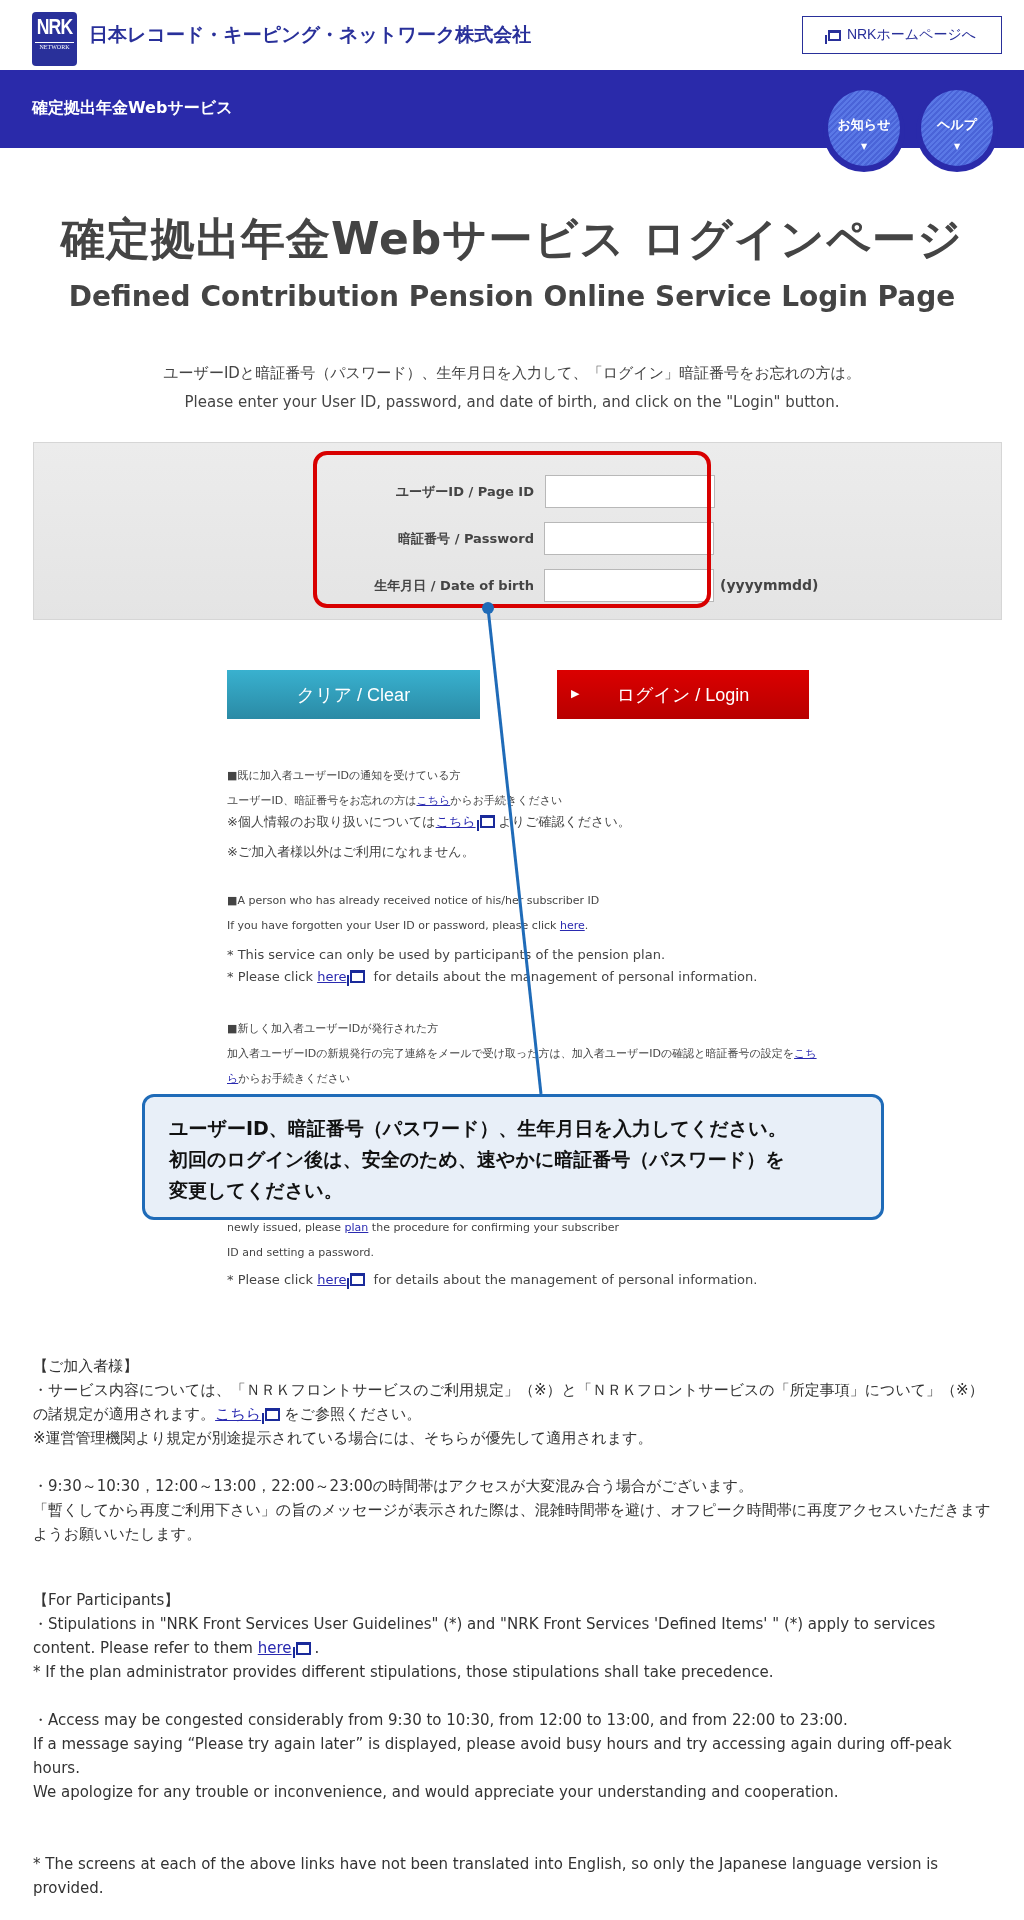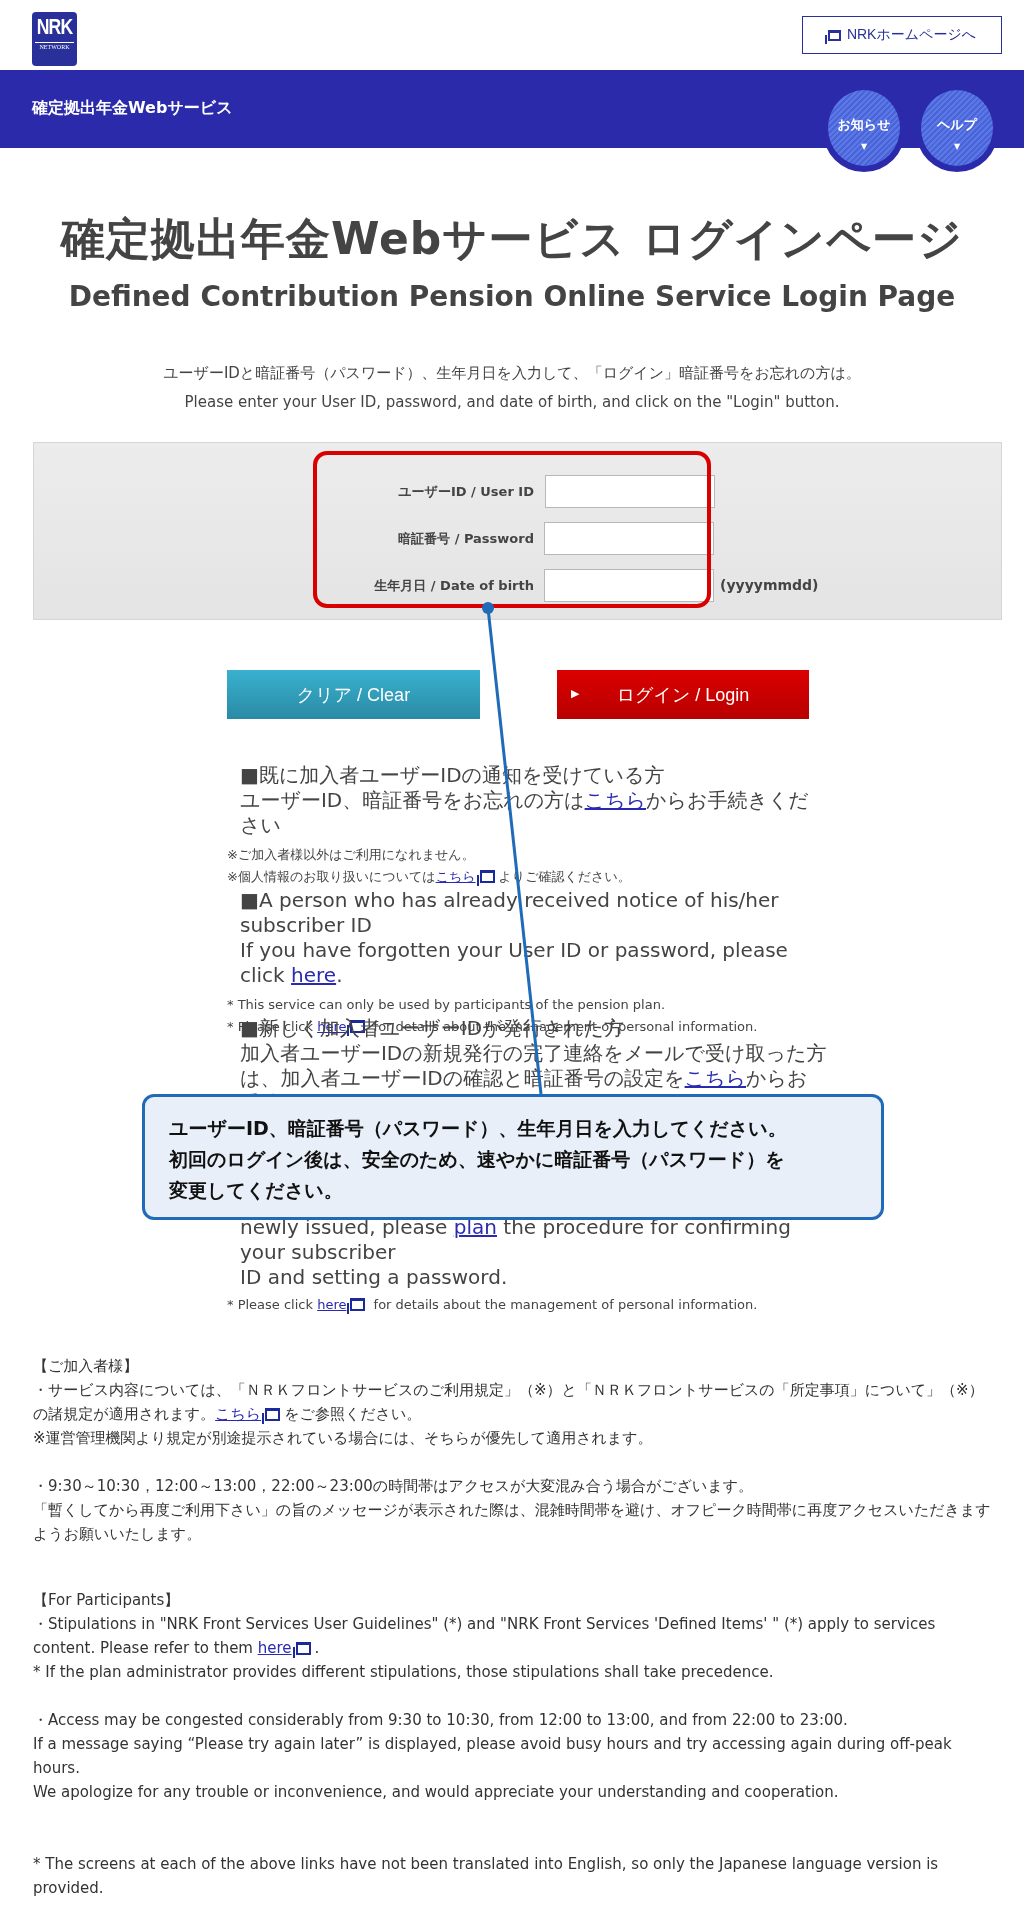--- a/index.html
+++ b/index.html
@@ -38,40 +38,41 @@
   .redbox { position: absolute; left: 313px; top: 451px; width: 398px; height: 157px; border: 4px solid #d80000; border-radius: 14px; }
 
   
   .btn { position: absolute; top: 670px; height: 49px; color: #fff; font-size: 18px; display: flex; align-items: center; justify-content: center; border: none; }
   .btn-clear { left: 227px; width: 253px; background: linear-gradient(#39b1cf, #2a8aa5); }
   .btn-login { left: 557px; width: 252px; background: linear-gradient(#db0000, #b80000); }
   .btn-login .tri { position: absolute; left: 14px; top: 17px; font-size: 11px; }
 
   
   .info { position: absolute; left: 227px; width: 600px; color: #444; }
-  .info .h { font-size: 20px; line-height: 25px; margin-left: 13px; }
+  .info .h { font-size: 11px; line-height: 25px; }
   .info .s { font-size: 13px; line-height: 26px; }
   .ext { display: inline-block; width: 15px; height: 13px; border: 2px solid #1a2a9a; border-top-width: 3px; position: relative; vertical-align: -2px; margin: 0 4px; }
   .ext::before { content: ""; position: absolute; left: -5px; top: 2px; width: 2px; height: 11px; background: #1a2a9a; }
 
   
   .notes { position: absolute; left: 33px; width: 960px; font-size: 15px; line-height: 24px; color: #333; }
 
   
   .callout { position: absolute; left: 142px; top: 1094px; width: 742px; height: 126px; background: #e8eff8; border: 3px solid #1f6bb8; border-radius: 12px; padding: 16px 24px; font-size: 19px; font-weight: bold; line-height: 31px; color: #111; }
   svg.conn { position: absolute; left: 0; top: 0; width: 1024px; height: 1920px; pointer-events: none; }
 </style>
 </head>
 <body>
 
 <div class="topbar">
   <div class="logo">
     <span class="big">NRK</span>
     <span class="small">NETWORK</span>
   </div>
+  <div class="company">日本レコード・キーピング・ネットワーク株式会社</div>
   <button class="home-btn">
     <span class="win-icon"></span>
     <span>NRKホームページへ</span>
   </button>
 </div>
 
 <div class="bluebar"></div>
 <div class="service-name">確定拠出年金Webサービス</div>
 
 <div class="circle" style="left:823px">
@@ -87,21 +88,21 @@
   </div>
 </div>
 
 <div class="title-ja">確定拠出年金Webサービス ログインページ</div>
 <div class="title-en">Defined Contribution Pension Online Service Login Page</div>
 <div class="intro" style="top:364px">ユーザーIDと暗証番号（パスワード）、生年月日を入力して、「ログイン」暗証番号をお忘れの方は。</div>
 <div class="intro" style="top:393px">Please enter your User ID, password, and date of birth, and click on the "Login" button.</div>
 
 <div class="panel">
   <div class="frow" style="top:32px">
-    <span class="flabel">ユーザーID / User ID</span>
+    <span class="flabel">ユーザーID / Page ID</span>
     <input class="finput" type="text" value="" style="">
   </div>
   <div class="frow" style="top:126px">
     <span class="flabel">生年月日 / Date of birth</span>
     <input class="finput" type="text" style="left: 510px;" value="">
     <span class="fhint">(yyyymmdd)</span>
   </div>
   <div class="frow" style="top:79px">
     <span class="flabel">暗証番号 / Password</span>
     <input class="finput" type="password" style="left: 510px;" value="">
@@ -113,22 +114,22 @@
   <span>クリア / Clear</span>
 </button>
 <button class="btn btn-login">
   <span class="tri">▶</span>
   <span>ログイン / Login</span>
 </button>
 
 <div class="info" style="top:763px">
   <div class="h">■既に加入者ユーザーIDの通知を受けている方</div>
   <div class="h"><span>ユーザーID、暗証番号をお忘れの方は</span><a class="lnk">こちら</a><span>からお手続きください</span></div>
+  <div class="s" style="margin-top:-4px"><span>※個人情報のお取り扱いについては</span><a class="lnk">こちら</a><span class="ext"></span><span>よりご確認ください。</span></div>
   <div class="s" style="margin-top:4px">※ご加入者様以外はご利用になれません。</div>
-  <div class="s" style="margin-top:-4px"><span>※個人情報のお取り扱いについては</span><a class="lnk">こちら</a><span class="ext"></span><span>よりご確認ください。</span></div>
 </div>
 
 <div class="info" style="top:888px">
   <div class="h">■A person who has already received notice of his/her subscriber ID</div>
   <div class="h"><span>If you have forgotten your User ID or password, please click </span><a class="lnk">here</a><span>.</span></div>
   <div class="s" style="margin-top:4px">* This service can only be used by participants of the pension plan.</div>
   <div class="s" style="margin-top:-4px"><span>* Please click </span><a class="lnk">here</a><span class="ext"></span><span> for details about the management of personal information.</span></div>
 </div>
 
 <div class="info" style="top:1016px">

